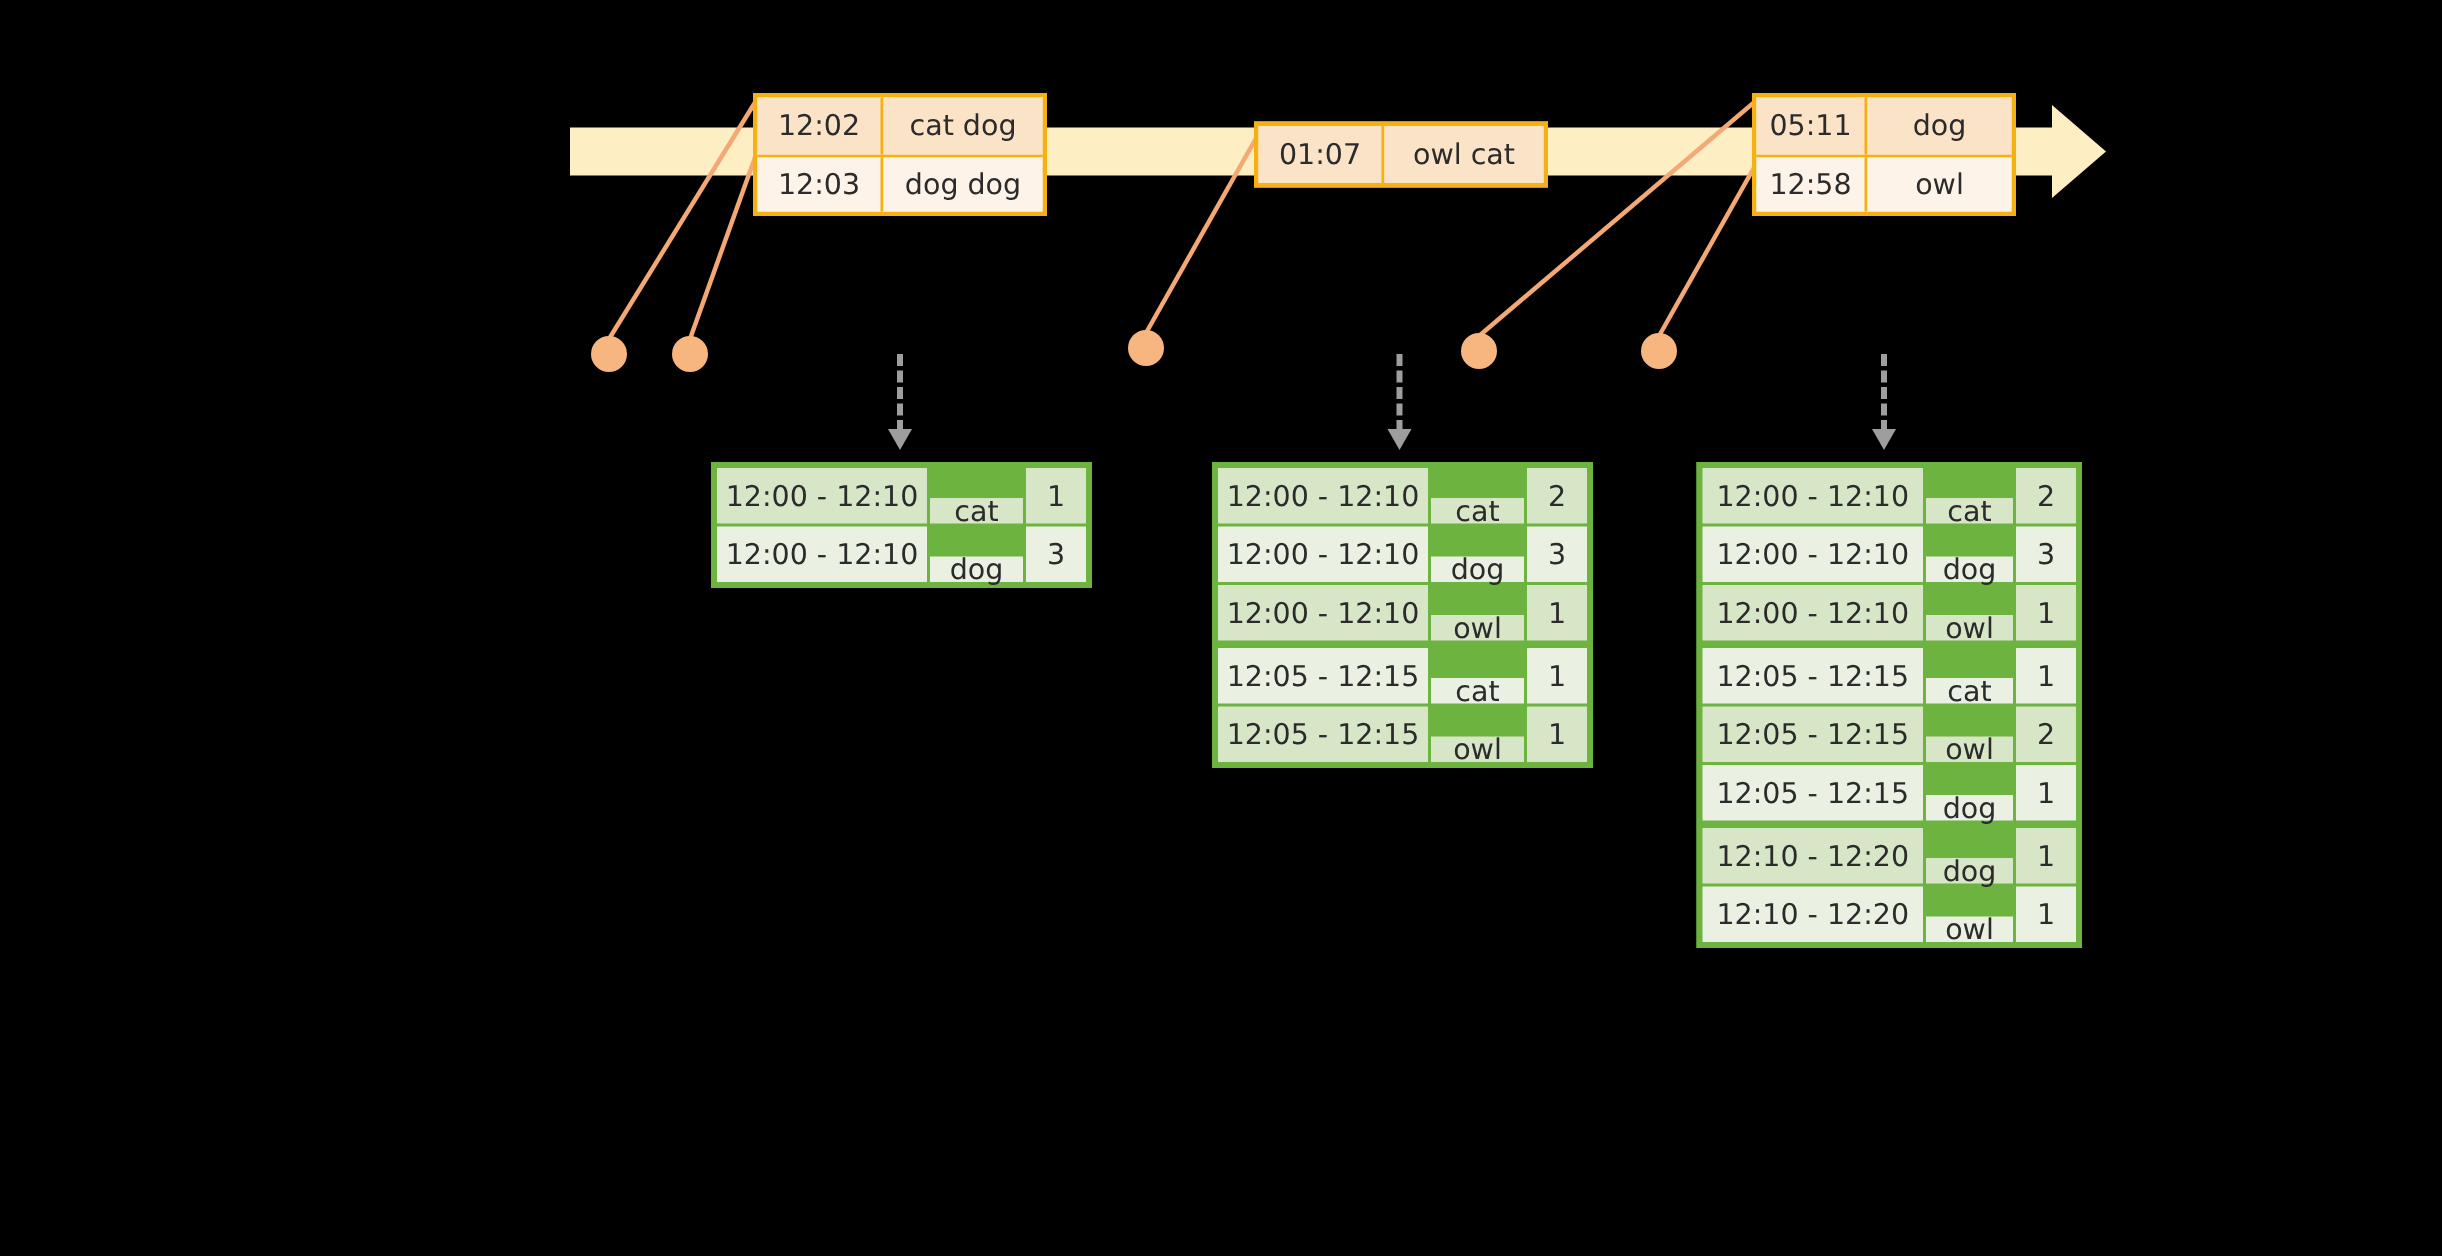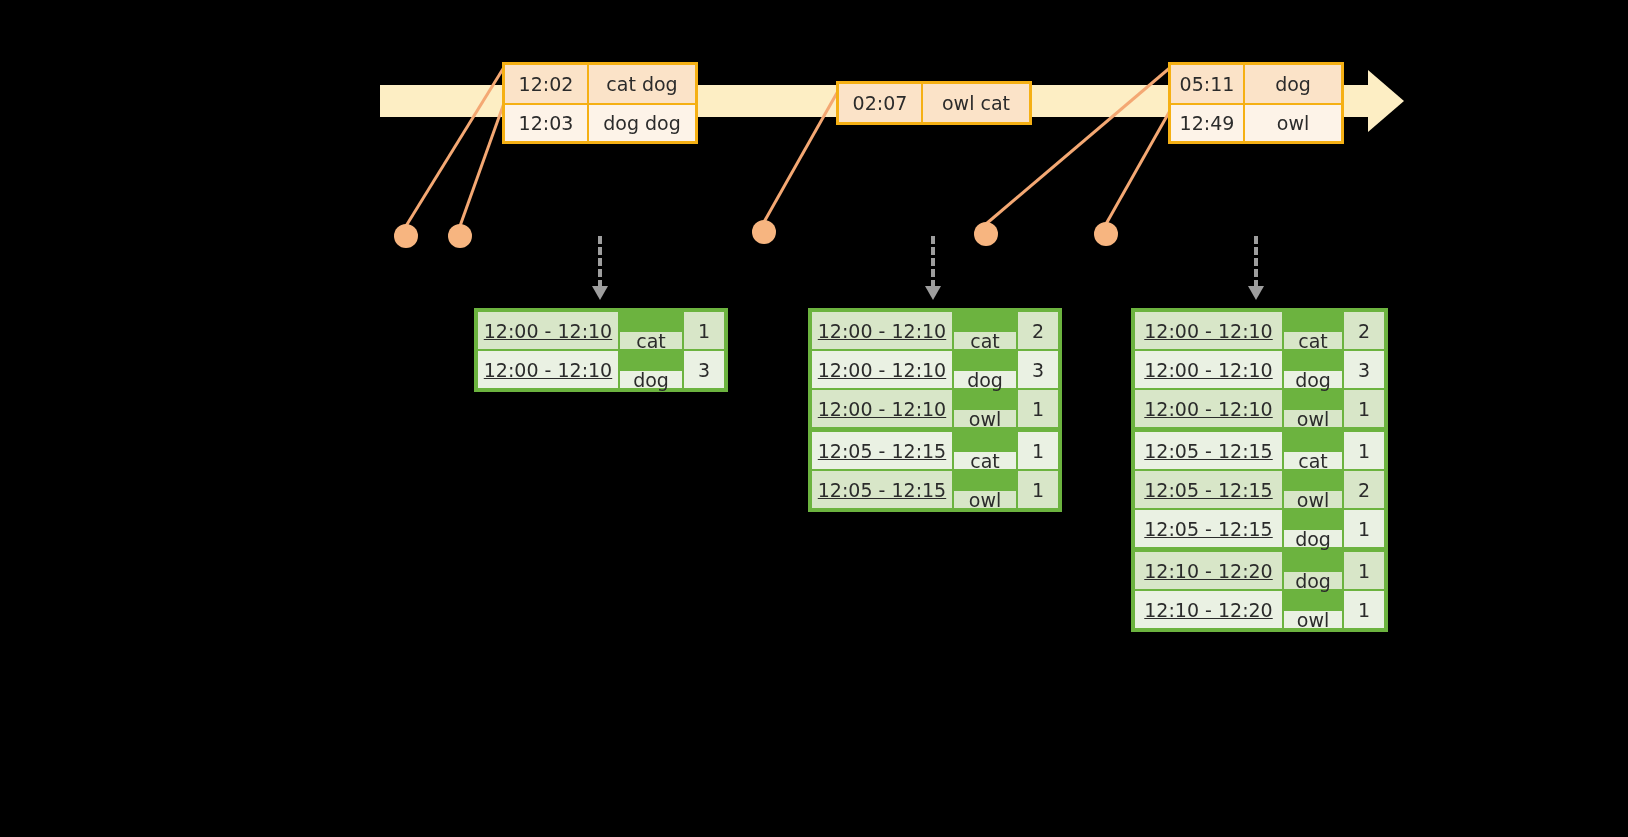--- a/index.html
+++ b/index.html
@@ -106,21 +106,21 @@
   .res-row .cell {
     display: flex;
     align-items: center;
     justify-content: center;
     font-size: 19px;
     color: #2b2b2b;
     box-sizing: border-box;
   }
   .res-row.shade .cell { background: #d8e6c8; }
   .res-row.light .cell { background: #eaf1e3; }
-  .res-row .cell.window { width: 140px; text-decoration: underline; }
+  .res-row .cell.window { width: 140px; }
   .res-row .cell.word   { width: 62px;  margin-left: 2px; margin-top: 20px; }
   .res-row .cell.count  { width: 40px;  margin-left: 2px; }
 
   #result-table-0 { left: 474px;  top: 308px; }
   #result-table-1 { left: 808px;  top: 308px; }
   #result-table-2 { left: 1131px; top: 308px; }
   #result-table-2 .res-row .cell.window { width: 147px; }
   #result-table-2 .res-row .cell.word   { width: 58px; }
 
   
@@ -172,32 +172,32 @@
       <div class="cell words">cat dog</div>
     </div>
     <div class="event-row light">
       <div class="cell time">12:03</div>
       <div class="cell words">dog dog</div>
     </div>
   </div>
 
   <div class="event-box" id="event-box-1">
     <div class="event-row shade">
-      <div class="cell time">02:07</div>
+      <div class="cell time">01:07</div>
       <div class="cell words">owl cat</div>
     </div>
   </div>
 
   <div class="event-box" id="event-box-2">
     <div class="event-row shade">
       <div class="cell time">05:11</div>
       <div class="cell words">dog</div>
     </div>
     <div class="event-row light">
-      <div class="cell time">12:49</div>
+      <div class="cell time">12:58</div>
       <div class="cell words">owl</div>
     </div>
   </div>
 
   <div class="dot" style="left:394px; top:224px;"></div>
   <div class="dot" style="left:448px; top:224px;"></div>
   <div class="dot" style="left:752px; top:220px;"></div>
   <div class="dot" style="left:974px; top:222px;"></div>
   <div class="dot" style="left:1094px; top:222px;"></div>
 

